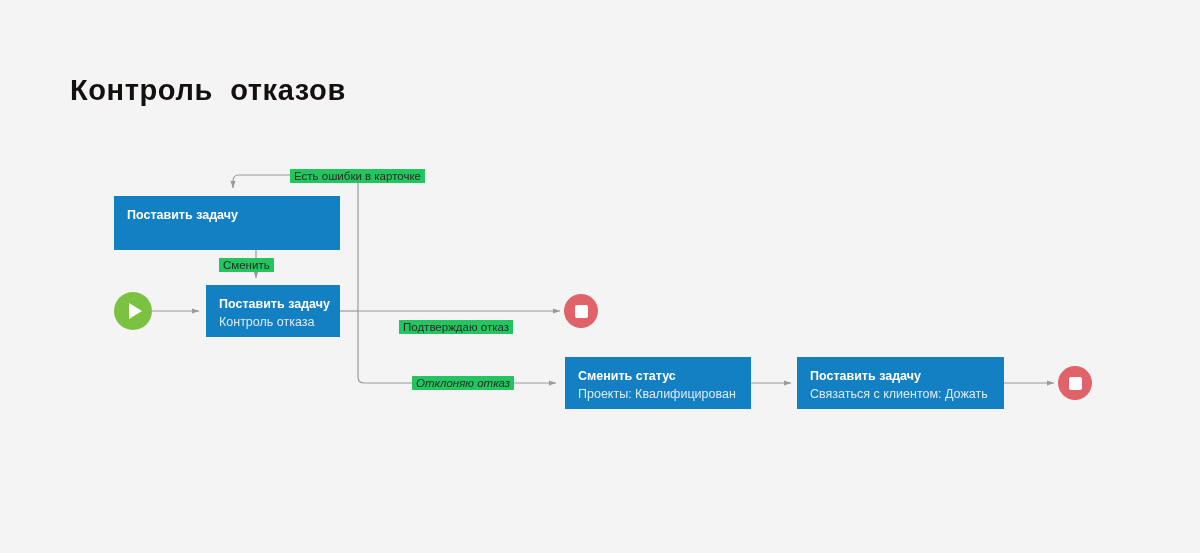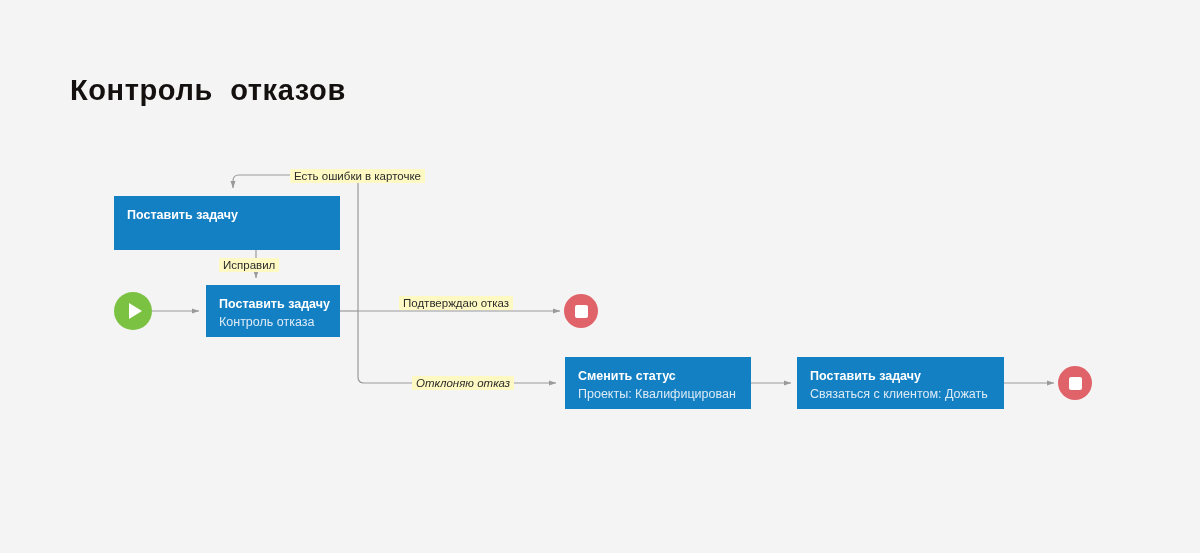--- a/index.html
+++ b/index.html
@@ -89,21 +89,21 @@
   .node-end .glyph {
     width: 13px;
     height: 13px;
     border-radius: 2px;
     background: #ffffff;
   }
   .edge-label {
     position: absolute;
     font-size: 11.5px;
     color: #2b2b2b;
-    background: #fef9c3;
+    background: #22c55e;
     padding: 0 4px;
     white-space: nowrap;
     line-height: 14px;
   }
 </style>
 </head>
 <body>
 
 <div id="canvas">
 
@@ -162,19 +162,19 @@
   <div class="node-end" style="left:564px; top:294px;">
     <span class="glyph"></span>
   </div>
 
   <div class="node-end" style="left:1058px; top:366px;">
     <span class="glyph"></span>
   </div>
 
   <div class="edge-label" style="left:290px; top:169px;">Есть ошибки в карточке</div>
 
-  <div class="edge-label" style="left:219px; top:258px;">Исправил</div>
+  <div class="edge-label" style="left:219px; top:258px;">Сменить</div>
 
-  <div class="edge-label" style="left:399px; top:296px;">Подтверждаю отказ</div>
+  <div class="edge-label" style="left:399px; top:320px;">Подтверждаю отказ</div>
 
   <div class="edge-label" style="left:412px; top:376px;font-style:italic;">Отклоняю отказ</div>
 
 </div>
 
 </body></html>

